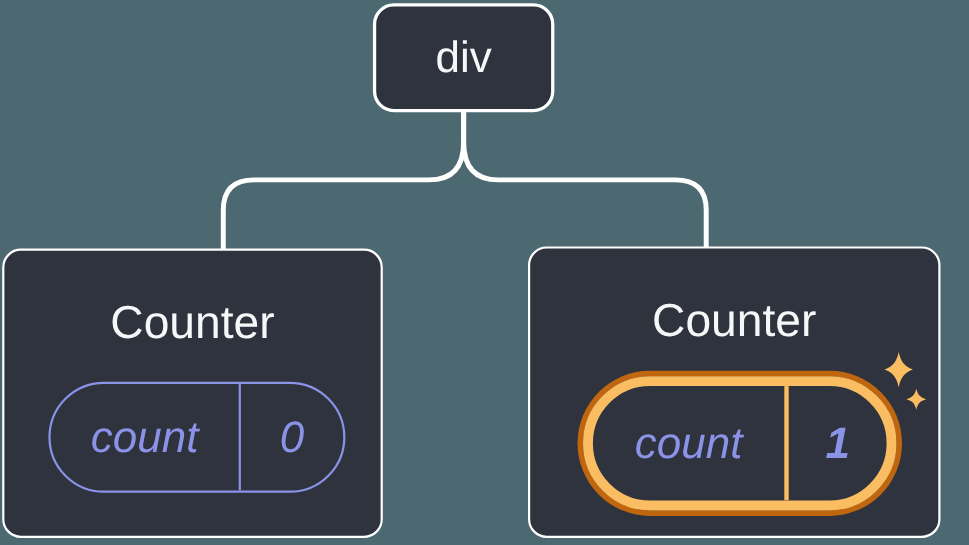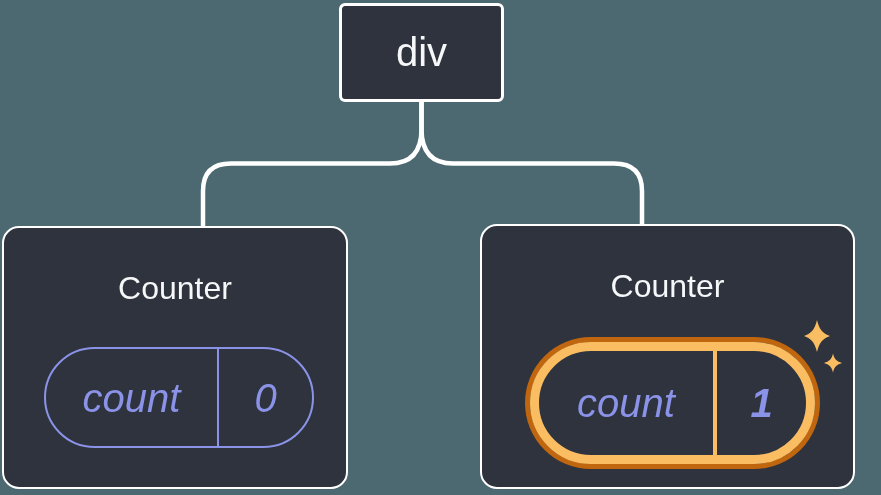--- a/index.html
+++ b/index.html
@@ -18,21 +18,21 @@
   .connector-svg {
     position: absolute;
     left: 0; top: 0;
     width: 881px; height: 495px;
     pointer-events: none;
   }
   .node {
     position: absolute;
     background: #2E333D;
     border: 3px solid #FFFFFF;
-    border-radius: 6px;
+    border-radius: 19px;
     box-sizing: border-box;
   }
   .root-node {
     left: 339px; top: 3px;
     width: 165px; height: 99px;
     display: flex;
     align-items: center;
     justify-content: center;
   }
   .root-label {
@@ -49,21 +49,21 @@
     width: 346px; height: 263px;
   }
   .card-right {
     left: 480px; top: 224px;
     width: 375px; height: 265px;
   }
   .card-title {
     margin-top: 44px;
     text-align: center;
     color: #F6F7F9;
-    font-size: 32px;
+    font-size: 42px;
     font-weight: 500;
     line-height: 1;
   }
   
   .state-pill {
     position: absolute;
     left: 40px; top: 119px;
     width: 270px; height: 101px;
     box-sizing: border-box;
     border: 2px solid #8B93E8;

